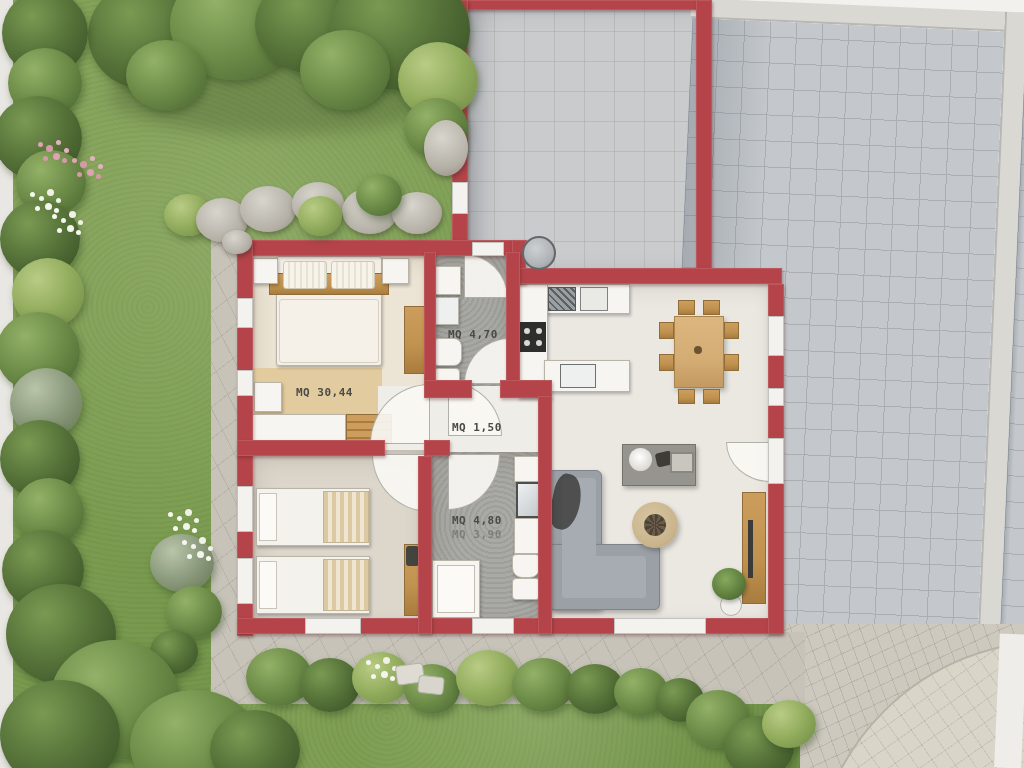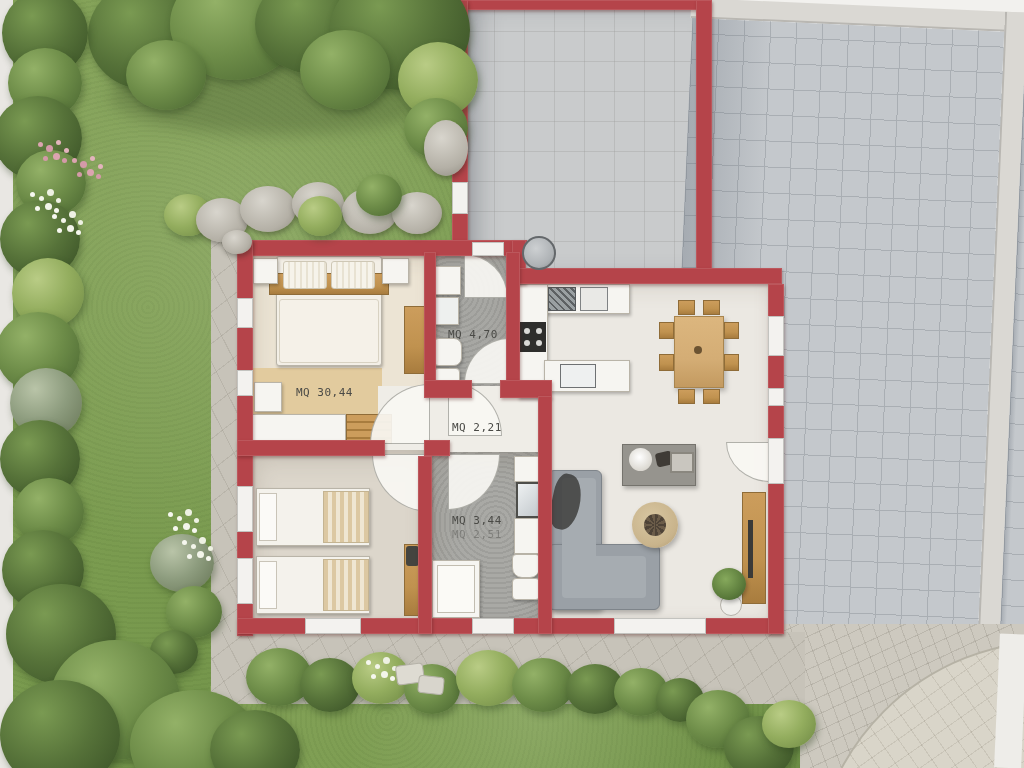--- a/index.html
+++ b/index.html
@@ -48,21 +48,21 @@
   
   .wall{background:var(--wall-red,#b5444a);
         box-shadow:inset 0 0 0 1px rgba(255,255,255,.10), 1px 2px 3px rgba(80,25,25,.35);}
   .win{position:absolute;background:var(--window-white,#f3f2ef);
        box-shadow:inset 0 0 0 1px #c3c3bf;}
   .floor{box-shadow:inset 10px 10px 22px rgba(120,110,95,.22), inset -6px -6px 16px rgba(120,110,95,.12);}
   .furn{position:absolute;background:#f6f5f1;border:1px solid #b9b4a8;
         box-shadow:1px 2px 3px rgba(0,0,0,.25);}
   .wood{background:linear-gradient(180deg,#cc9d5c,var(--wood,#c0924f) 60%,#a87c3e);border:1px solid #8f6c38;}
   .arc{position:absolute;background:rgba(248,247,243,.92);border:1px solid rgba(120,120,112,.55);}
-  .lbl{position:absolute;font-size:11px;font-weight:400;letter-spacing:.5px;
+  .lbl{position:absolute;font-size:11px;font-weight:700;letter-spacing:.5px;
        color:var(--label-ink,#4a4a46);white-space:nowrap;}
   .shadowblob{position:absolute;border-radius:50%;background:rgba(55,75,38,.30);filter:blur(8px);}
 </style>
 </head>
 <body>
 
 <div id="scene">
 
   <div class="e" style="left:0;top:0;width:13px;height:768px;background:#e9e7e3;"></div>
   <div class="e lawn" style="left:13px;top:0;width:450px;height:768px;"></div>
@@ -216,23 +216,23 @@
   <div class="e wall" style="left:506px;top:252px;width:14px;height:130px;z-index:6;"></div>
   <div class="e wall" style="left:424px;top:380px;width:48px;height:18px;z-index:6;"></div>
   <div class="e wall" style="left:500px;top:380px;width:52px;height:18px;z-index:6;"></div>
   <div class="e wall" style="left:538px;top:396px;width:14px;height:238px;z-index:6;"></div>
   <div class="e wall" style="left:237px;top:440px;width:148px;height:16px;z-index:6;"></div>
   <div class="e wall" style="left:424px;top:440px;width:26px;height:16px;z-index:6;"></div>
   <div class="e wall" style="left:418px;top:456px;width:14px;height:178px;z-index:6;"></div>
 
   <div class="lbl" style="left:296px;top:386px;z-index:7;">MQ 30,44</div>
   <div class="lbl" style="left:448px;top:328px;z-index:7;">MQ 4,70</div>
-  <div class="lbl" style="left:452px;top:421px;z-index:7;">MQ 2,21</div>
-  <div class="lbl" style="left:452px;top:514px;z-index:7;">MQ 3,44</div>
-  <div class="lbl" style="left:452px;top:528px;z-index:7;opacity:.42;">MQ 2,51</div>
+  <div class="lbl" style="left:452px;top:421px;z-index:7;">MQ 1,50</div>
+  <div class="lbl" style="left:452px;top:514px;z-index:7;">MQ 4,80</div>
+  <div class="lbl" style="left:452px;top:528px;z-index:7;opacity:.42;">MQ 3,90</div>
 
   <div class="shadowblob" style="left:110px;top:55px;width:330px;height:80px;z-index:2;"></div>
 
   <div class="bush dark" style="left:88px;top:-20px;width:120px;height:110px;z-index:8;"></div>
   <div class="bush" style="left:170px;top:-32px;width:130px;height:112px;z-index:8;"></div>
   <div class="bush dark" style="left:255px;top:-26px;width:120px;height:100px;z-index:8;"></div>
   <div class="bush dark" style="left:330px;top:-30px;width:140px;height:120px;z-index:8;"></div>
   <div class="bush" style="left:300px;top:30px;width:90px;height:80px;z-index:8;"></div>
   <div class="bush light" style="left:398px;top:42px;width:80px;height:76px;z-index:8;"></div>
   <div class="bush" style="left:404px;top:98px;width:64px;height:60px;z-index:8;"></div>

